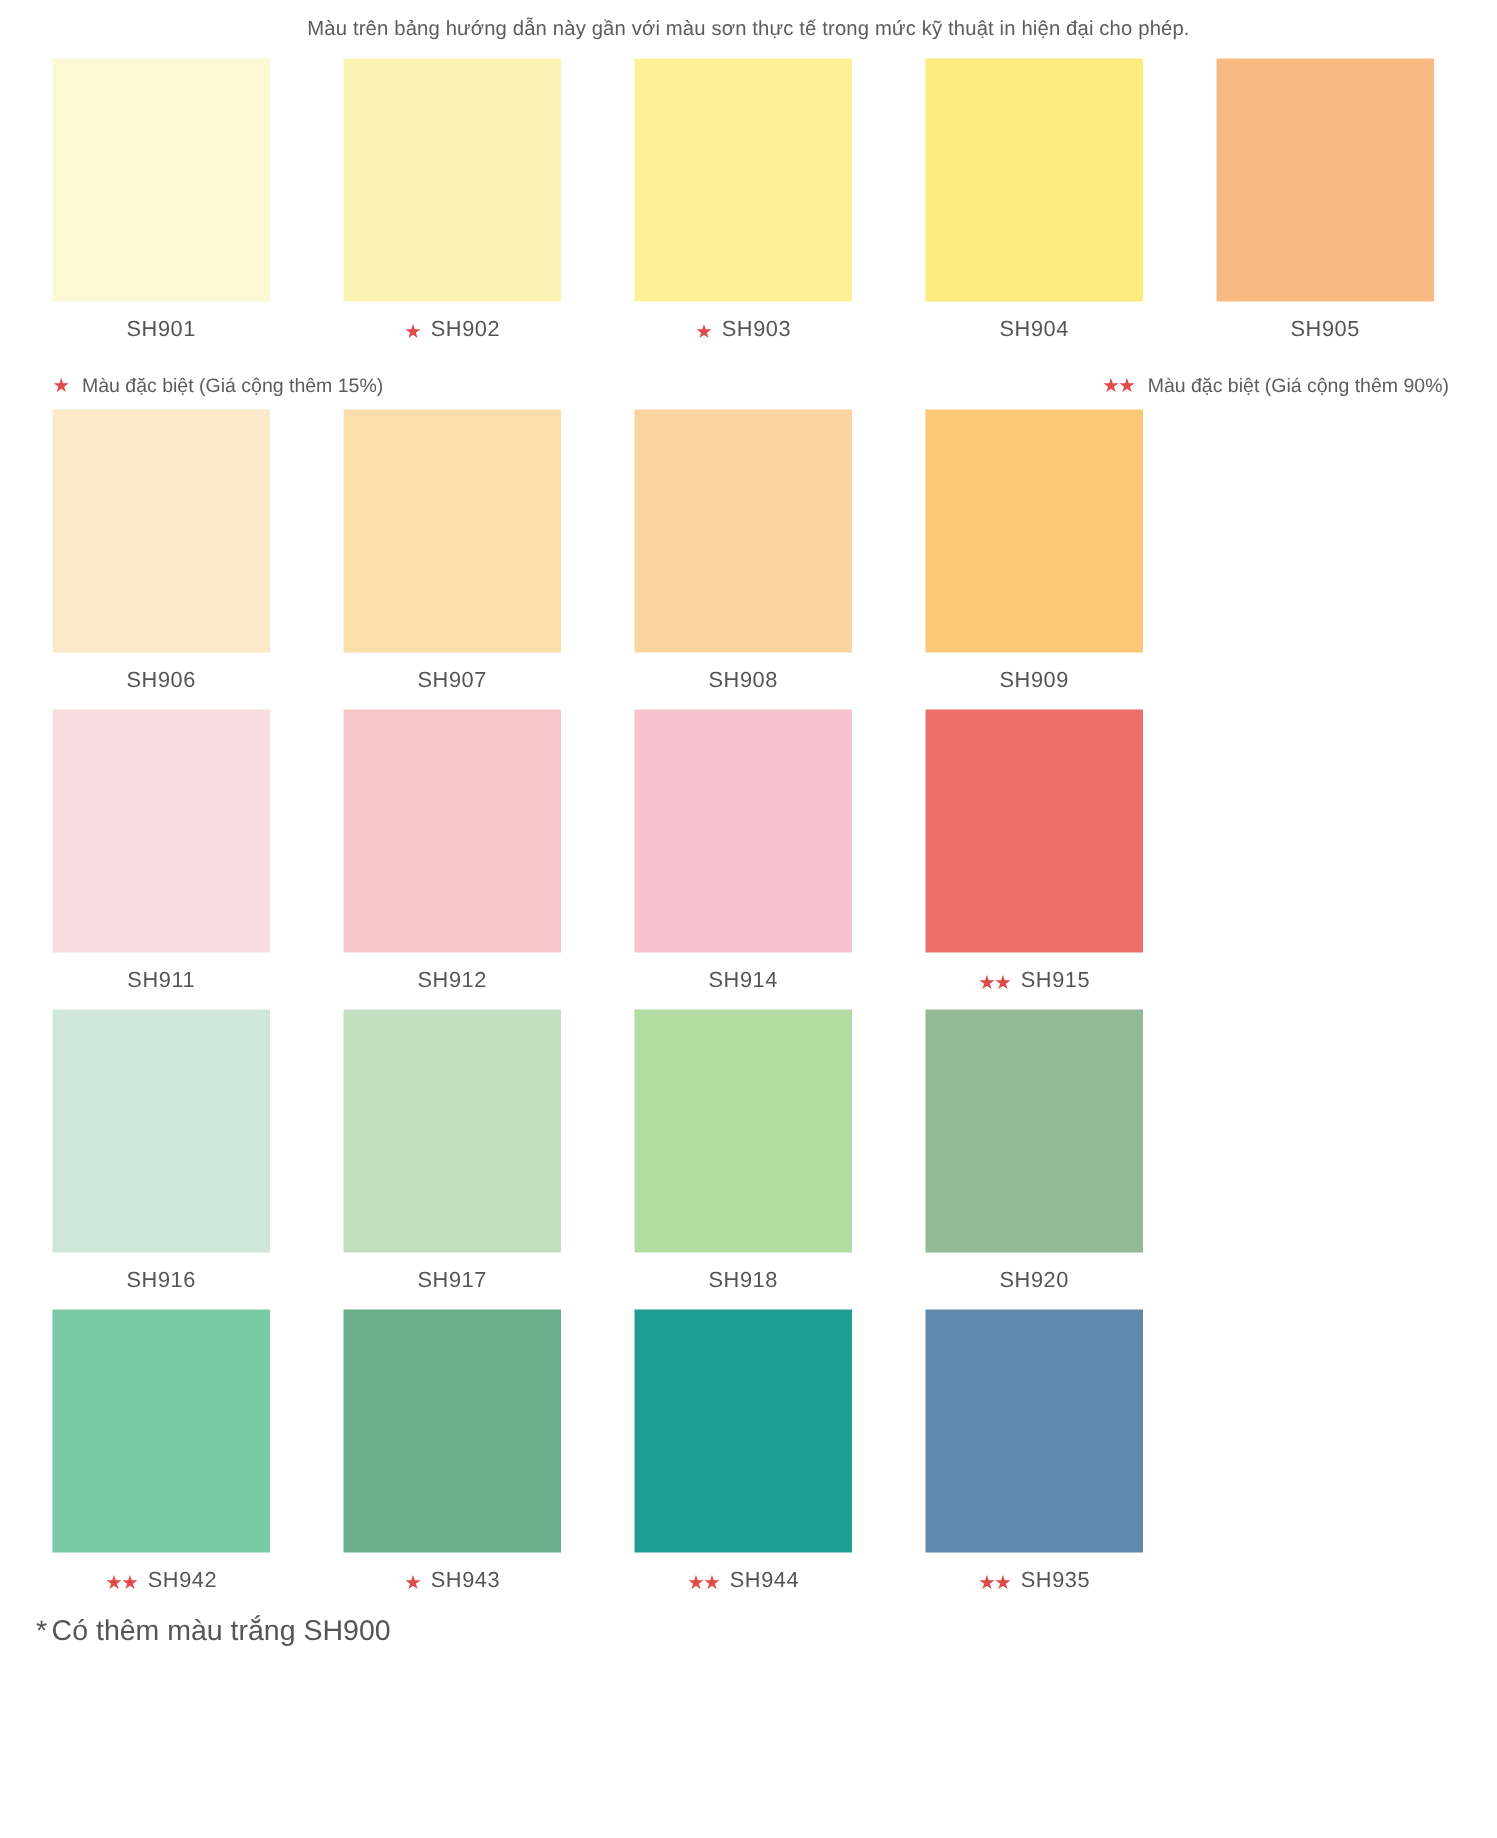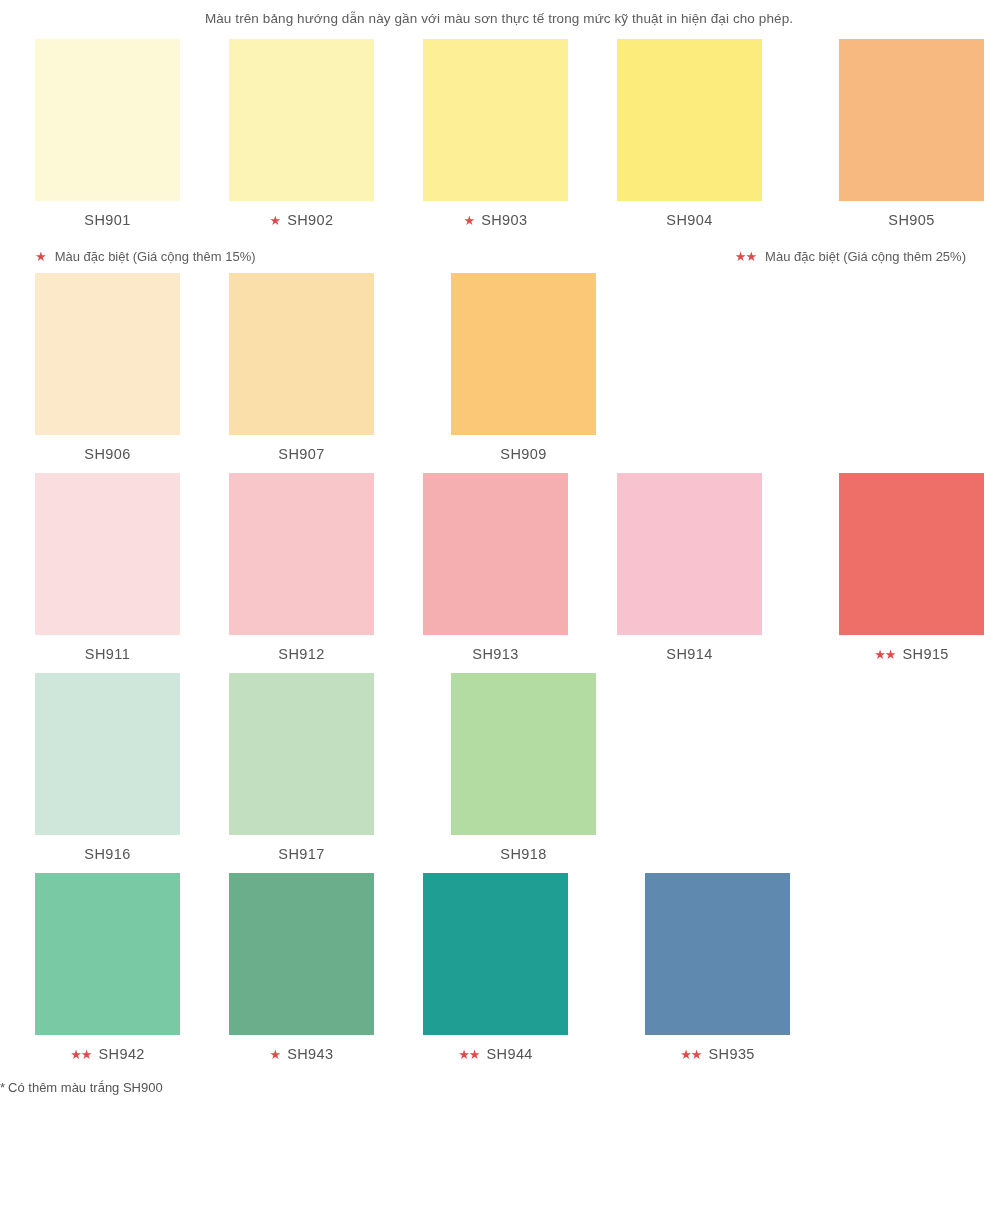--- a/index.html
+++ b/index.html
@@ -44,21 +44,20 @@
   }
   .swatch-cell {
     width: 145px;
     margin-right: 49px;
     display: flex;
     flex-direction: column;
     align-items: center;
   }
   .swatch-cell:last-child {
     margin-right: 0;
-    margin-left: 28px;
   }
   .swatch-chip {
     width: 145px;
     height: 162px;
     display: block;
   }
   .swatch-label {
     height: 38px;
     display: flex;
     align-items: center;
@@ -103,21 +102,22 @@
   .legend-stars {
     color: #e04a4a;
     font-size: 13px;
     letter-spacing: -1px;
     margin-right: 9px;
     line-height: 1;
   }
 
   
   .footnote {
-    font-size: 13px;
+    padding-left: 24px;
+    font-size: 19px;
     color: #555555;
     height: 30px;
     line-height: 30px;
     white-space: nowrap;
   }
   .footnote-mark {
     margin-right: 3px;
   }
 </style>
 </head>
@@ -162,63 +162,63 @@
           </div>
         </div>
       </div>
       <div class="legend-strip">
         <div class="legend-item">
           <span class="legend-stars">★</span>
           <span>Màu đặc biệt (Giá cộng thêm 15%)</span>
         </div>
         <div class="legend-item">
           <span class="legend-stars">★★</span>
-          <span>Màu đặc biệt (Giá cộng thêm 25%)</span>
+          <span>Màu đặc biệt (Giá cộng thêm 90%)</span>
         </div>
       </div>
       <div class="swatch-row">
         <div class="swatch-cell">
           <div class="swatch-chip" title="#FCE9C9" style="background: rgb(252, 233, 201);"></div>
           <div class="swatch-label">
             <span class="code">SH906</span>
           </div>
         </div>
         <div class="swatch-cell">
           <div class="swatch-chip" title="#FBDFAB" style="background: rgb(251, 223, 171);"></div>
           <div class="swatch-label">
             <span class="code">SH907</span>
           </div>
         </div>
         <div class="swatch-cell">
+          <div class="swatch-chip" title="#FAD3A0" style="background: rgb(250, 211, 160);"></div>
+          <div class="swatch-label">
+            <span class="code">SH908</span>
+          </div>
+        </div>
+        <div class="swatch-cell">
           <div class="swatch-chip" title="#FBC877" style="background: rgb(251, 200, 119);"></div>
           <div class="swatch-label">
             <span class="code">SH909</span>
           </div>
         </div>
       </div>
       <div class="swatch-row">
         <div class="swatch-cell">
           <div class="swatch-chip" title="#FADDDF" style="background: rgb(250, 221, 223);"></div>
           <div class="swatch-label">
             <span class="code">SH911</span>
           </div>
         </div>
         <div class="swatch-cell">
           <div class="swatch-chip" title="#F8C6C8" style="background: rgb(248, 198, 200);"></div>
           <div class="swatch-label">
             <span class="code">SH912</span>
           </div>
         </div>
         <div class="swatch-cell">
-          <div class="swatch-chip" title="#F6AFB1" style="background: rgb(246, 175, 177);"></div>
-          <div class="swatch-label">
-            <span class="code">SH913</span>
-          </div>
-        </div>
-        <div class="swatch-cell">
           <div class="swatch-chip" title="#F9C2CF" style="background: rgb(249, 194, 207);"></div>
           <div class="swatch-label">
             <span class="code">SH914</span>
           </div>
         </div>
         <div class="swatch-cell">
           <div class="swatch-chip" title="#EE6F67" style="background: rgb(238, 111, 103);"></div>
           <div class="swatch-label">
             <span class="stars">★★</span>
             <span class="code">SH915</span>
@@ -235,20 +235,26 @@
         <div class="swatch-cell">
           <div class="swatch-chip" title="#C2E0BF" style="background: rgb(194, 224, 191);"></div>
           <div class="swatch-label">
             <span class="code">SH917</span>
           </div>
         </div>
         <div class="swatch-cell">
           <div class="swatch-chip" title="#B3DCA2" style="background: rgb(179, 220, 162);"></div>
           <div class="swatch-label">
             <span class="code">SH918</span>
+          </div>
+        </div>
+        <div class="swatch-cell">
+          <div class="swatch-chip" title="#93BA96" style="background: rgb(147, 186, 150);"></div>
+          <div class="swatch-label">
+            <span class="code">SH920</span>
           </div>
         </div>
       </div>
       <div class="swatch-row">
         <div class="swatch-cell">
           <div class="swatch-chip" title="#79C9A4" style="background: rgb(121, 201, 164);"></div>
           <div class="swatch-label">
             <span class="stars">★★</span>
             <span class="code">SH942</span>
           </div>

